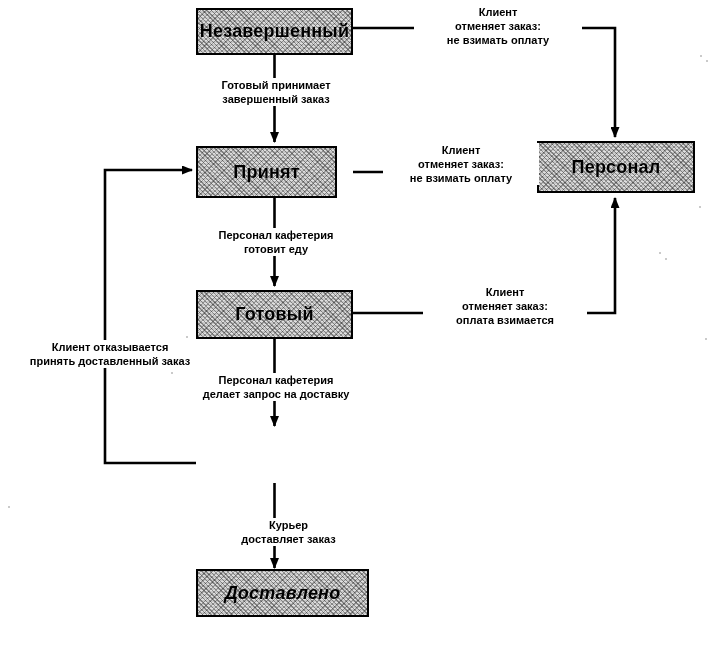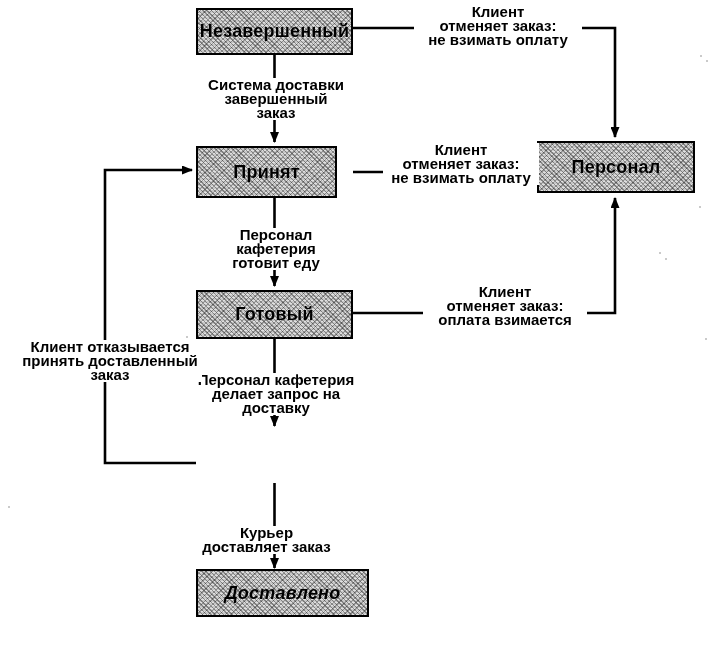--- a/index.html
+++ b/index.html
@@ -45,21 +45,21 @@
     text-shadow: 0 0 1px rgba(255,255,255,0.55);
   }
   .state-box .label {
     position: relative;
     z-index: 2;
     white-space: pre-line;
   }
   .edge-label {
     position: absolute;
     color: #000000;
-    font-size: 15px;
+    font-size: 11px;
     line-height: 14px;
     font-weight: bold;
     text-align: center;
     white-space: pre-line;
     background: #ffffff;
     padding: 0 2px;
   }
   .speck {
     position: absolute;
     background: #b9b9b9;
@@ -130,21 +130,21 @@
 
   <div class="state-box" style="left:196px; top:290px; width:157px; height:49px;">
     <span class="label">Готовый</span>
   </div>
 
 
   <div class="state-box" style="left:196px; top:569px; width:173px; height:48px;font-style:italic;">
     <span class="label">Доставлено</span>
   </div>
 
-  <div class="edge-label" style="left:204px; top:78px; width:140px;">Система доставки
+  <div class="edge-label" style="left:204px; top:78px; width:140px;">Готовый принимает
 завершенный заказ</div>
 
   <div class="edge-label" style="left:414px; top:5px; width:164px;">Клиент
 отменяет заказ:
 не взимать оплату</div>
 
   <div class="edge-label" style="left:383px; top:143px; width:152px;">Клиент
 отменяет заказ:
 не взимать оплату</div>
 
@@ -154,16 +154,16 @@
   <div class="edge-label" style="left:423px; top:285px; width:160px;">Клиент
 отменяет заказ:
 оплата взимается</div>
 
   <div class="edge-label" style="left:182px; top:373px; width:184px;">Персонал кафетерия
 делает запрос на доставку</div>
 
   <div class="edge-label" style="left:18px; top:340px; width:180px;">Клиент отказывается
 принять доставленный заказ</div>
 
-  <div class="edge-label" style="left:197px; top:518px; width:135px;margin-top:8px;">Курьер
+  <div class="edge-label" style="left:219px; top:518px; width:135px;">Курьер
 доставляет заказ</div>
 
 </div>
 
 </body></html>

